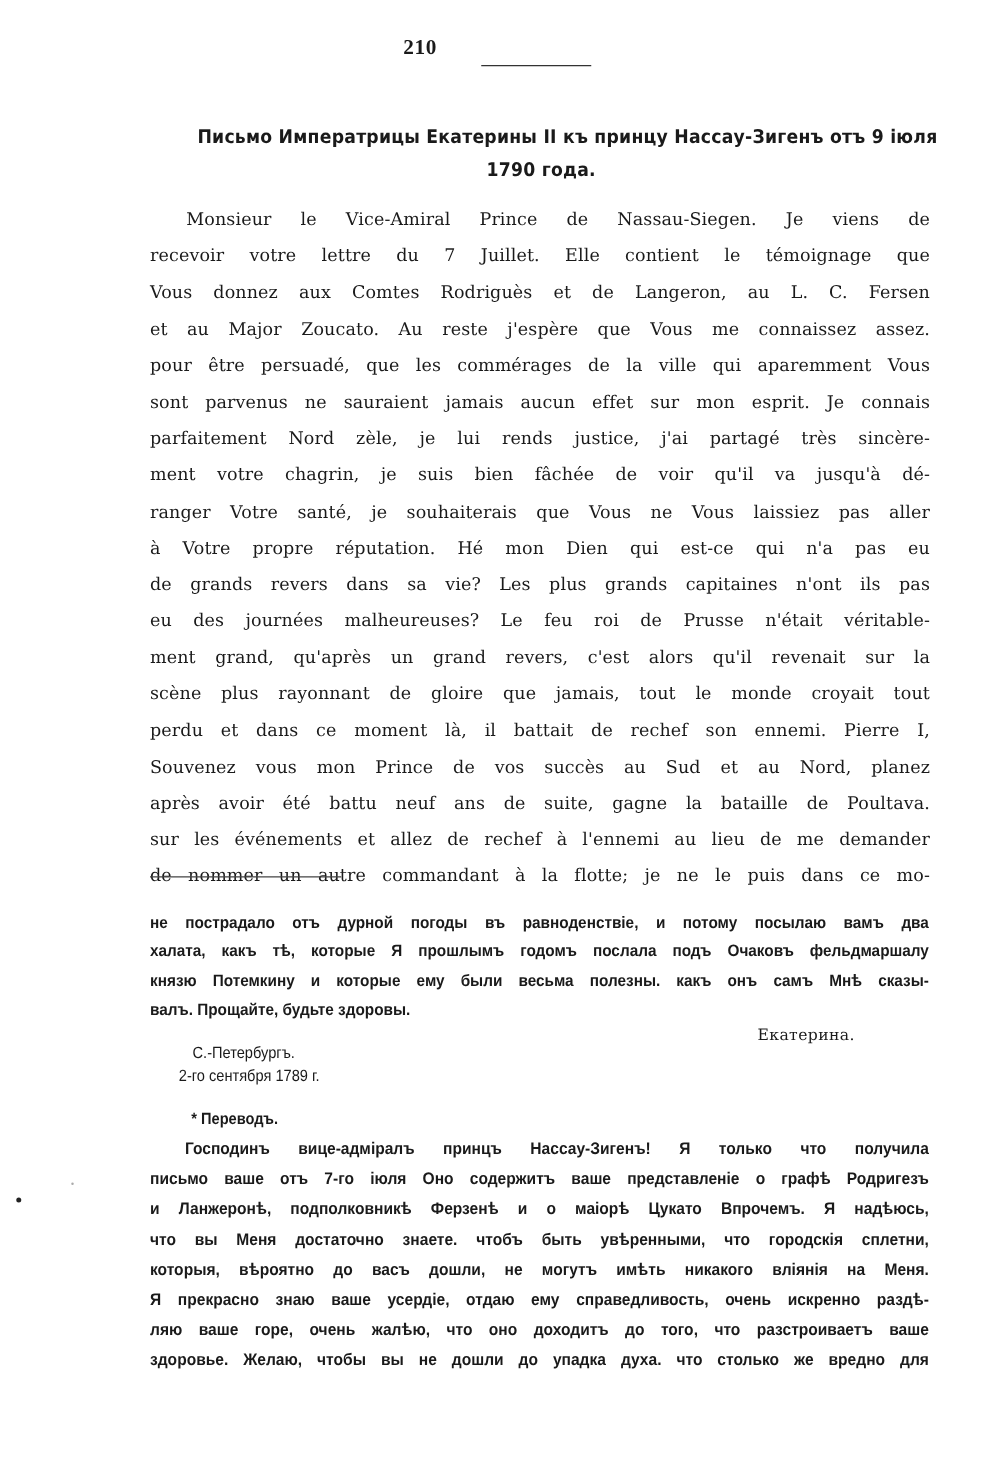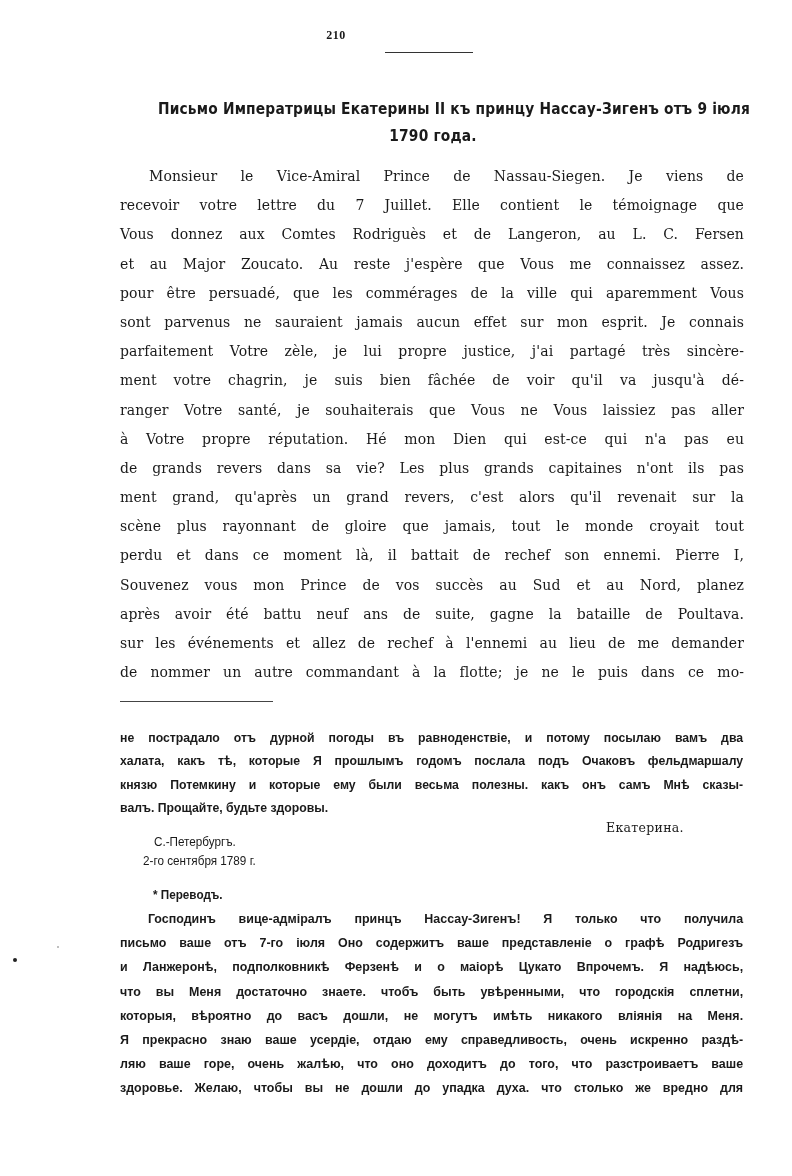--- a/index.html
+++ b/index.html
@@ -21,21 +21,21 @@
       height: 1176px;
     }
     .page-number {
       position: absolute;
       top: 28px;
       left: 0;
       width: 672px;
       text-align: center;
       font-family: "Liberation Serif", serif;
       font-weight: bold;
-      font-size: 12px;
+      font-size: 17px;
       letter-spacing: 0.5px;
     }
     .page-number-rule {
       position: absolute;
       top: 52px;
       left: 385px;
       width: 88px;
       height: 1px;
       background: #333;
     }
@@ -179,25 +179,26 @@
     <span class="line">1790 года.</span>
   </div>
 
   <div class="body-text">
     <span class="line indent">Monsieur le Vice-Amiral Prince de Nassau-Siegen. Je viens de</span>
     <span class="line">recevoir votre lettre du 7 Juillet. Elle contient le témoignage que</span>
     <span class="line">Vous donnez aux Comtes Rodriguès et de Langeron, au L. C. Fersen</span>
     <span class="line">et au Major Zoucato. Au reste j'espère que Vous me connaissez assez.</span>
     <span class="line">pour être persuadé, que les commérages de la ville qui aparemment Vous</span>
     <span class="line">sont parvenus ne sauraient jamais aucun effet sur mon esprit. Je connais</span>
-    <span class="line">parfaitement Votre zèle, je lui propre justice, j'ai partagé très sincère-</span>
+    <span class="line">parfaitement Nord zèle, je lui rends justice, j'ai partagé très sincère-</span>
     <span class="line">ment votre chagrin, je suis bien fâchée de voir qu'il va jusqu'à dé-</span>
     <span class="line">ranger Votre santé, je souhaiterais que Vous ne Vous laissiez pas aller</span>
     <span class="line">à Votre propre réputation. Hé mon Dien qui est-ce qui n'a pas eu</span>
     <span class="line">de grands revers dans sa vie? Les plus grands capitaines n'ont ils pas</span>
+    <span class="line">eu des journées malheureuses? Le feu roi de Prusse n'était véritable-</span>
     <span class="line">ment grand, qu'après un grand revers, c'est alors qu'il revenait sur la</span>
     <span class="line">scène plus rayonnant de gloire que jamais, tout le monde croyait tout</span>
     <span class="line">perdu et dans ce moment là, il battait de rechef son ennemi. Pierre I,</span>
     <span class="line">Souvenez vous mon Prince de vos succès au Sud et au Nord, planez</span>
     <span class="line">après avoir été battu neuf ans de suite, gagne la bataille de Poultava.</span>
     <span class="line">sur les événements et allez de rechef à l'ennemi au lieu de me demander</span>
     <span class="line last">de nommer un autre commandant à la flotte; je ne le puis dans ce mo-</span>
   </div>
 
   <div class="footnote-rule"></div>

